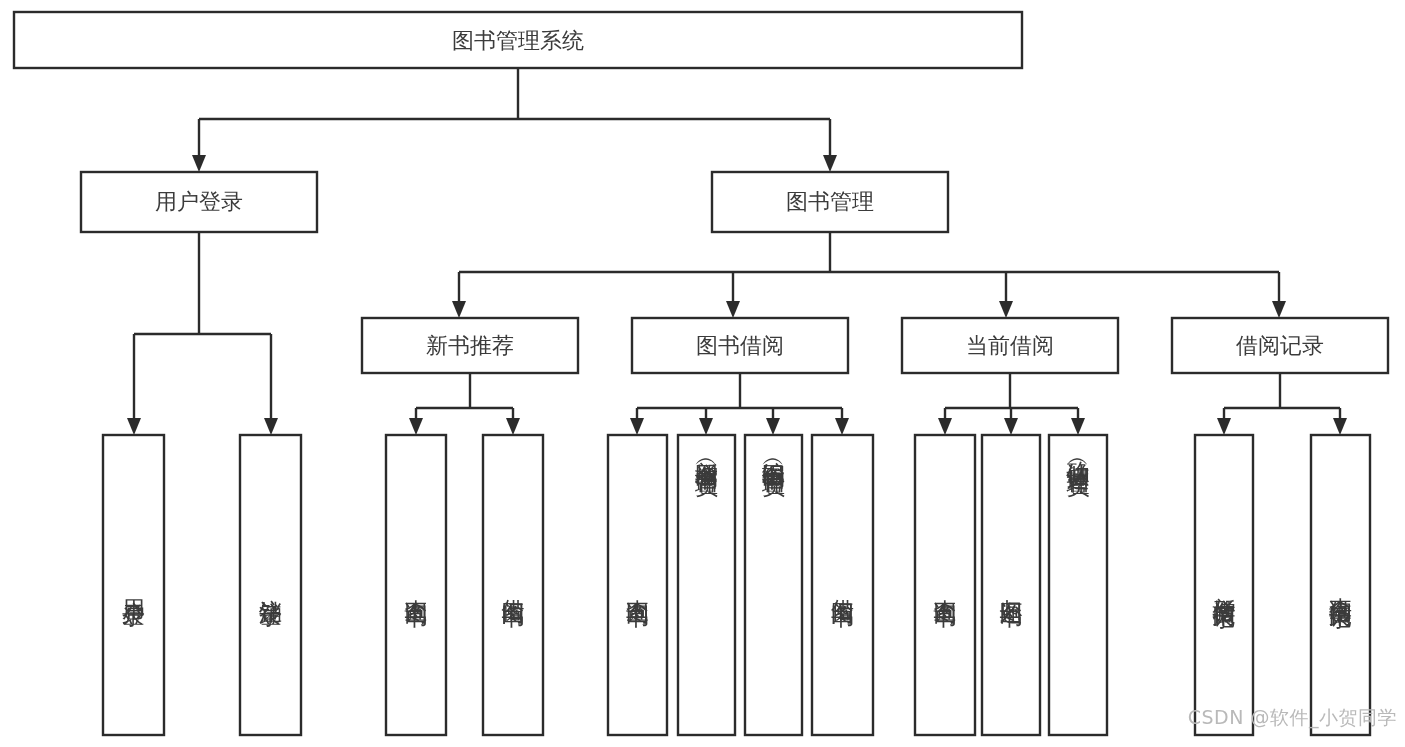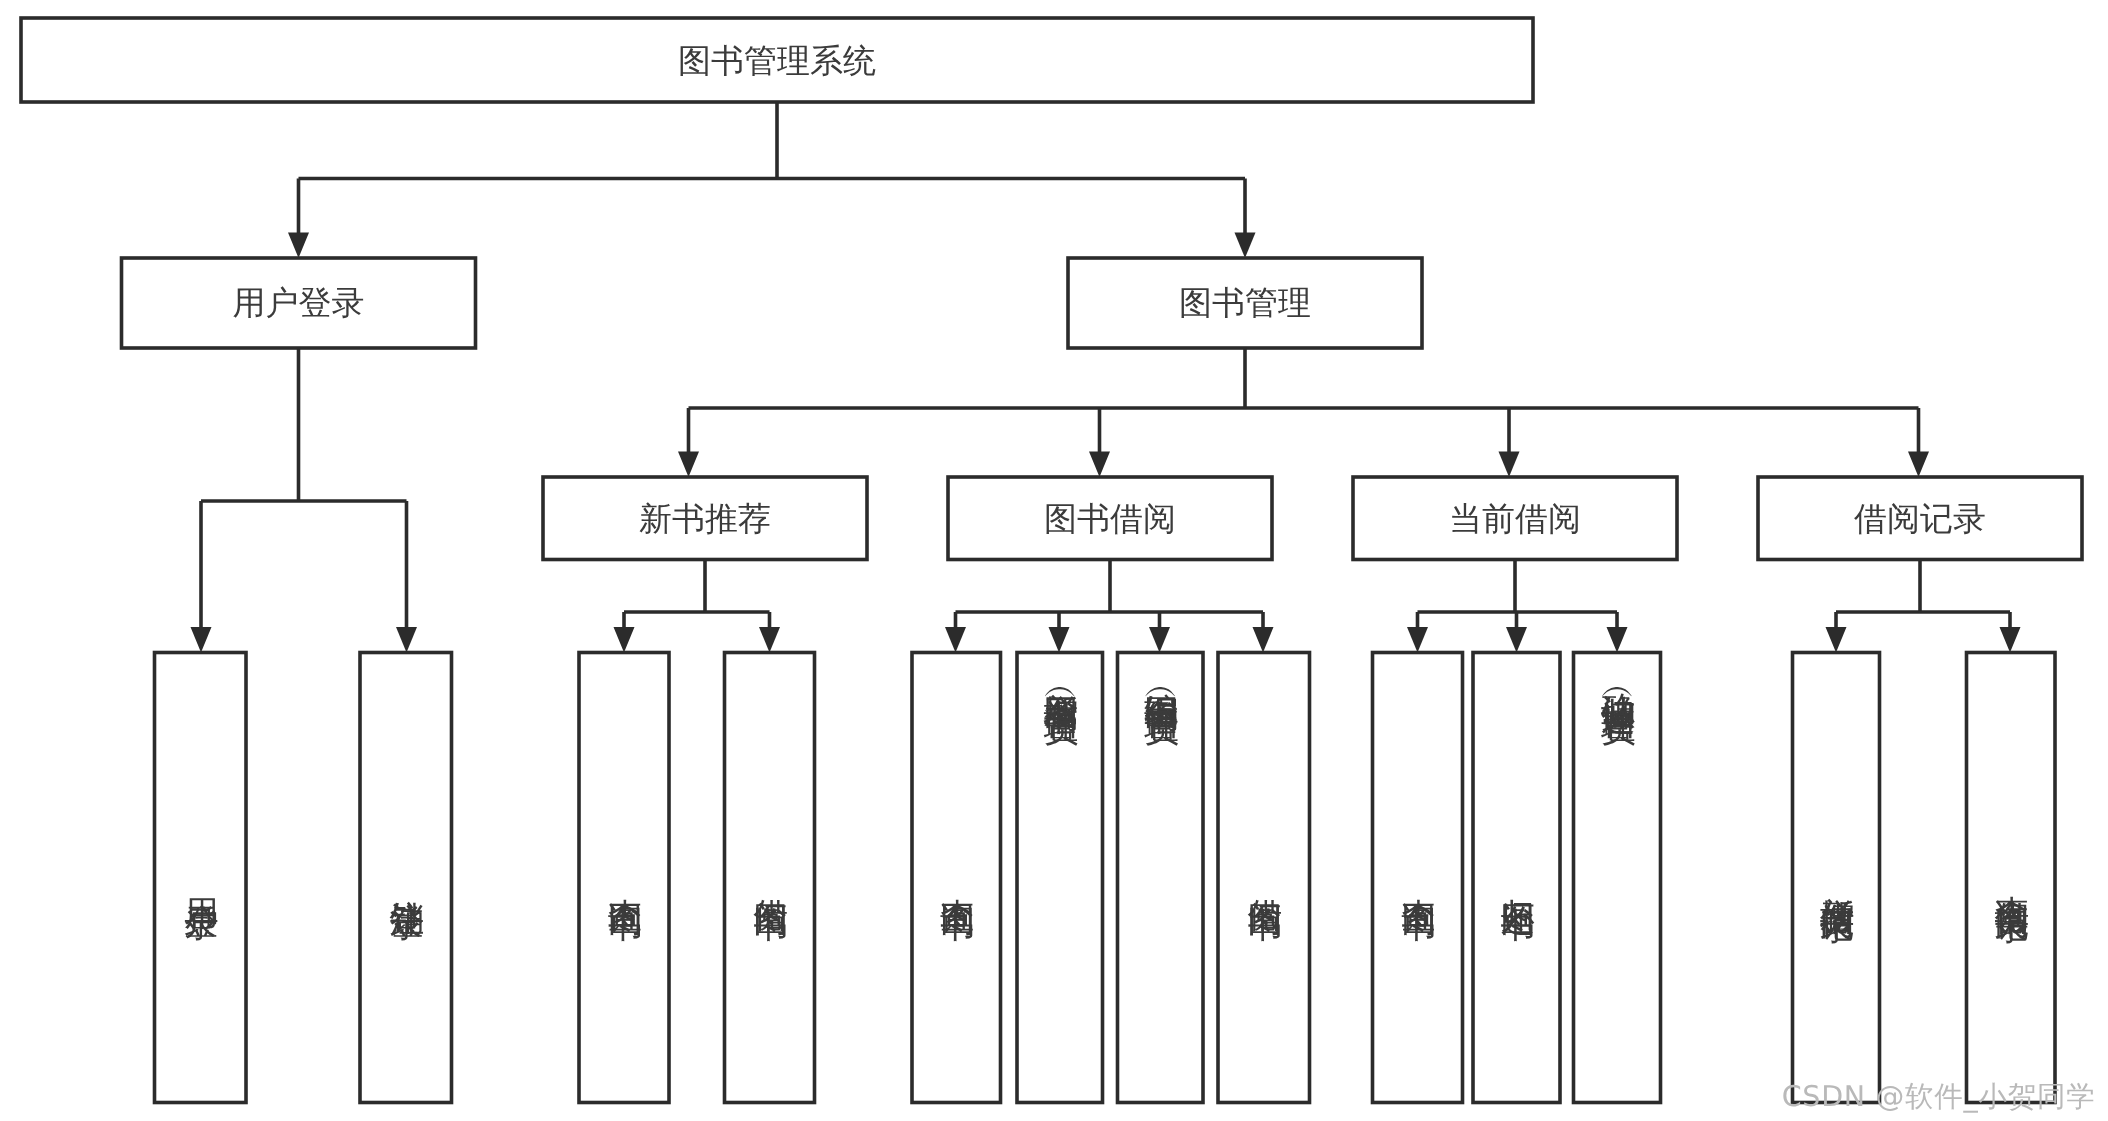--- a/index.html
+++ b/index.html
@@ -62,21 +62,21 @@
     font-family: "DejaVu Sans", "Liberation Sans", sans-serif;
     font-size: 23px;
     line-height: 1.08;
     letter-spacing: 2px;
     color: #3b3b3b;
     white-space: nowrap;
   }
   .watermark {
     position: absolute;
     right: 8px;
-    bottom: 3px;
+    bottom: 16px;
     font-family: "DejaVu Sans", "Liberation Sans", sans-serif;
     font-size: 19px;
     color: #b9b9b9;
     letter-spacing: 0.5px;
     white-space: nowrap;
   }
 </style>
 </head>
 <body>
 

